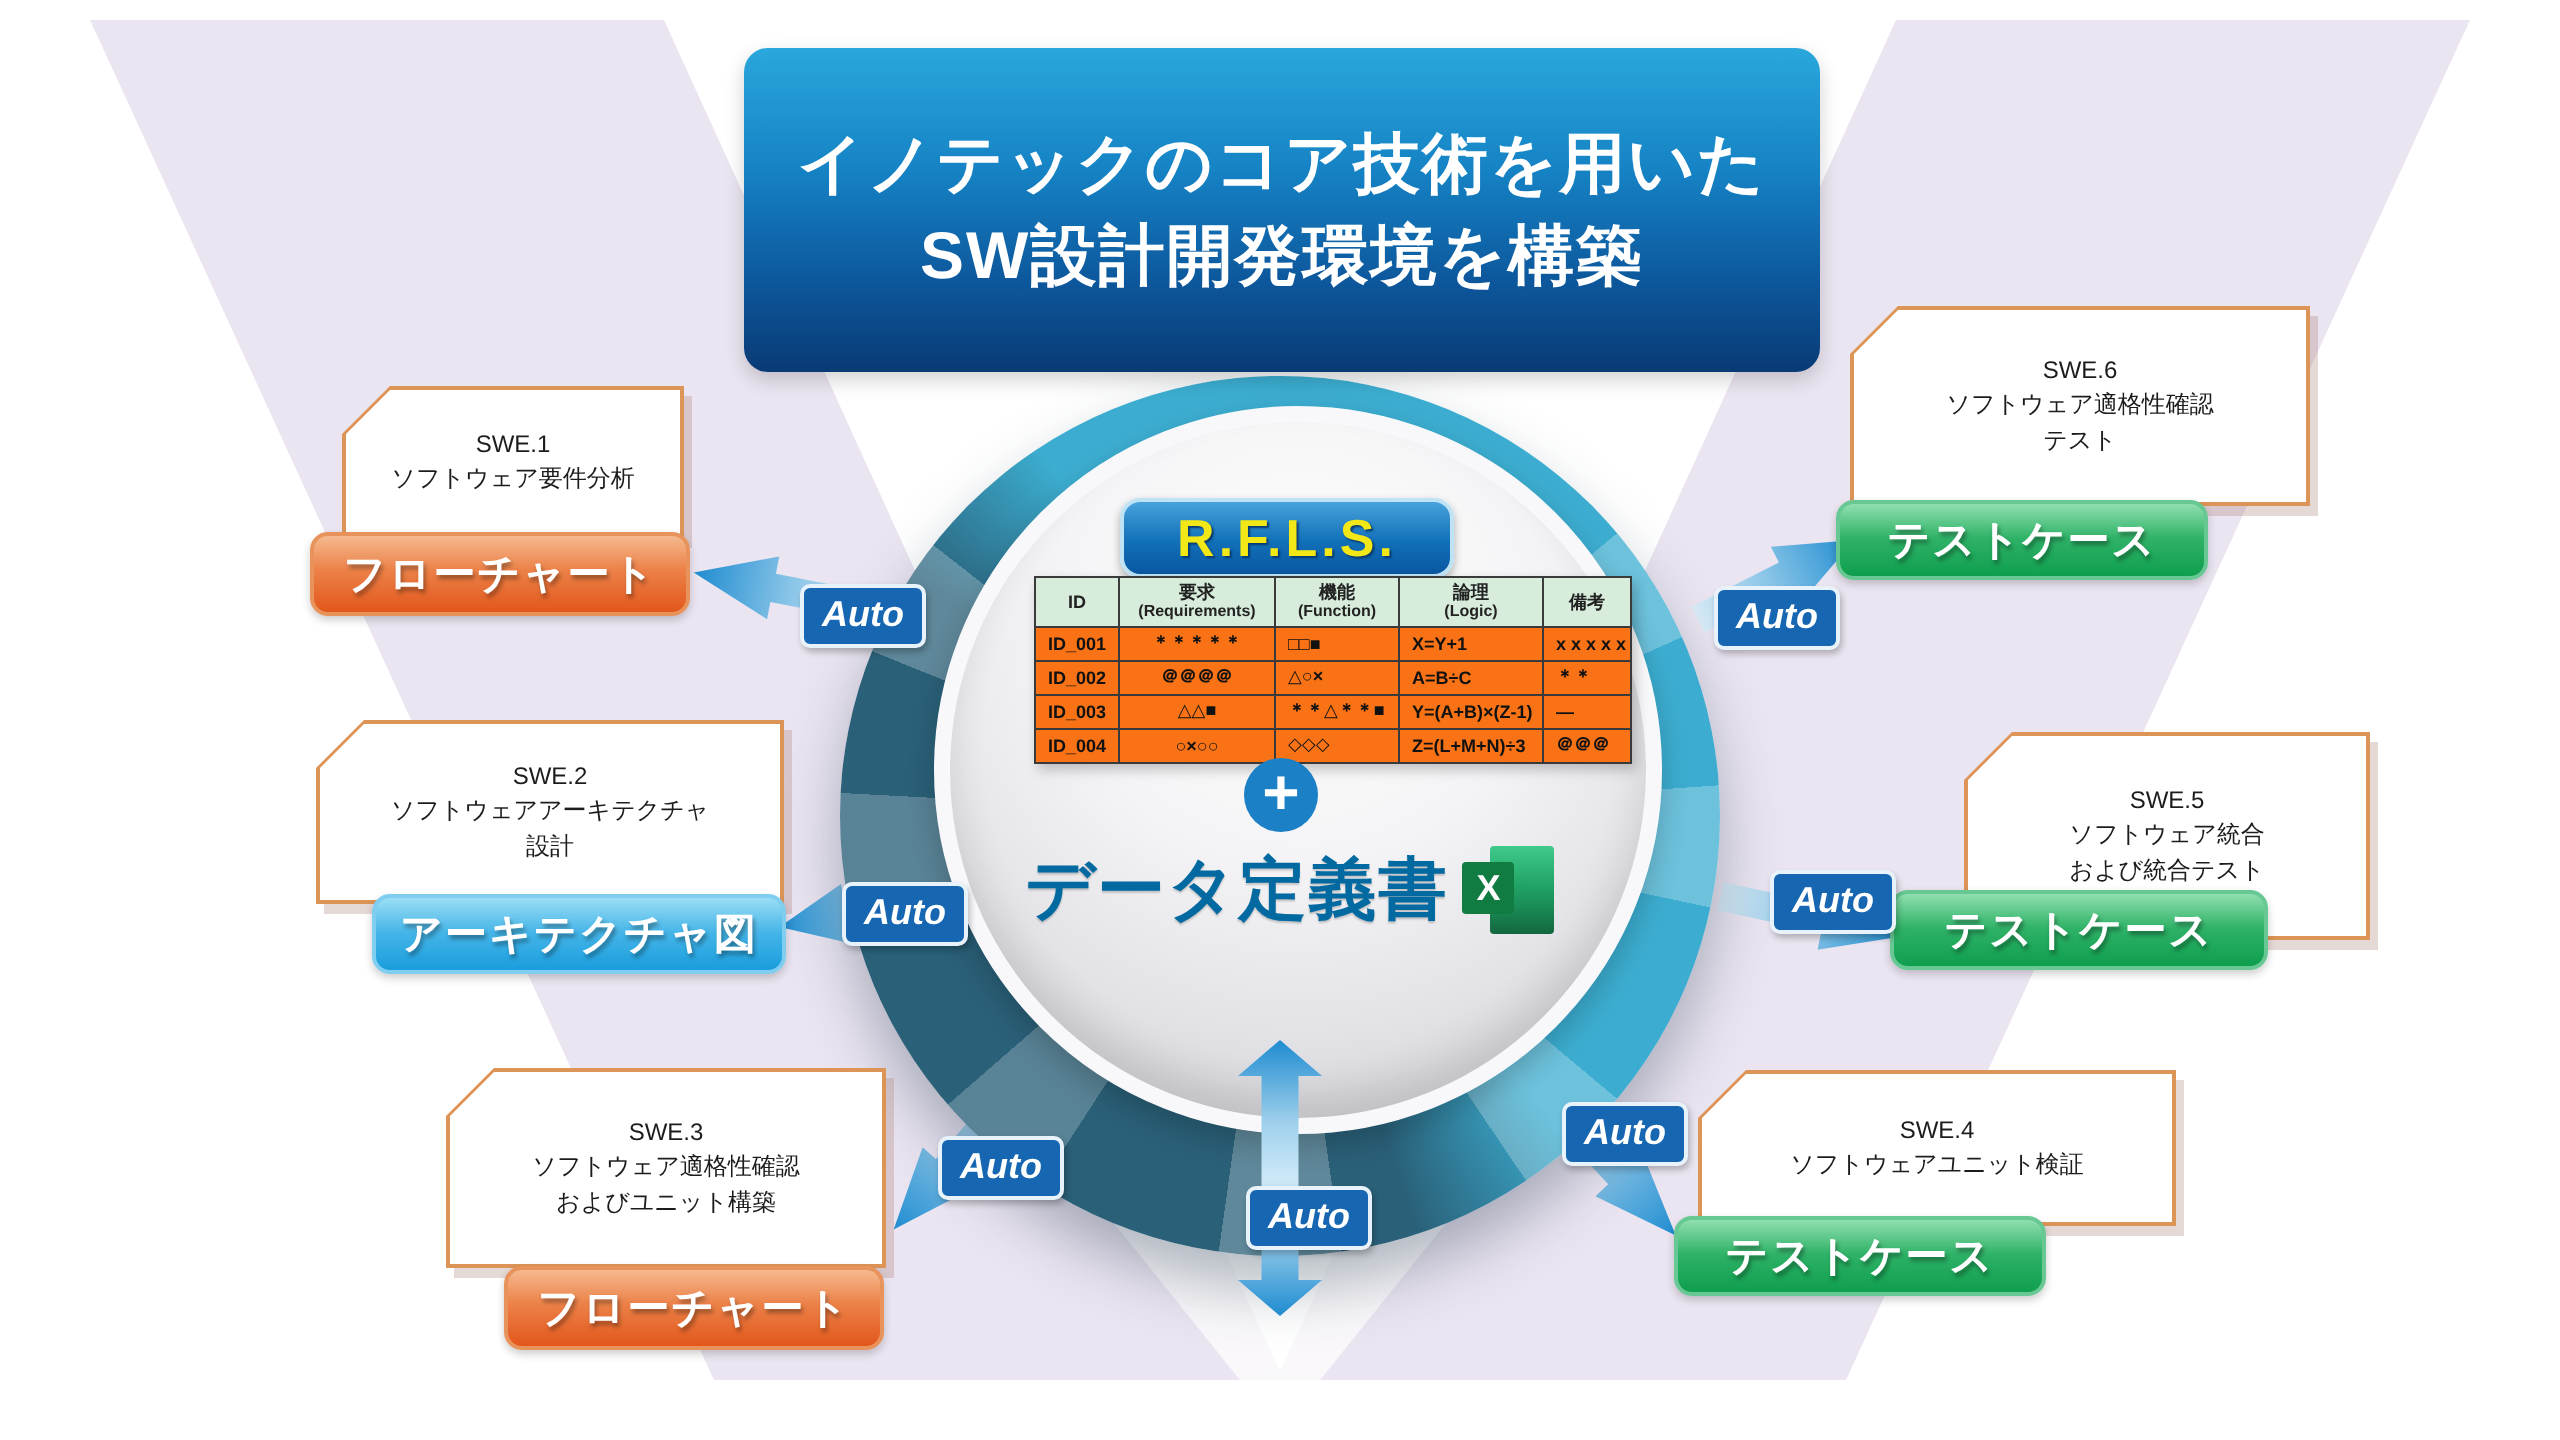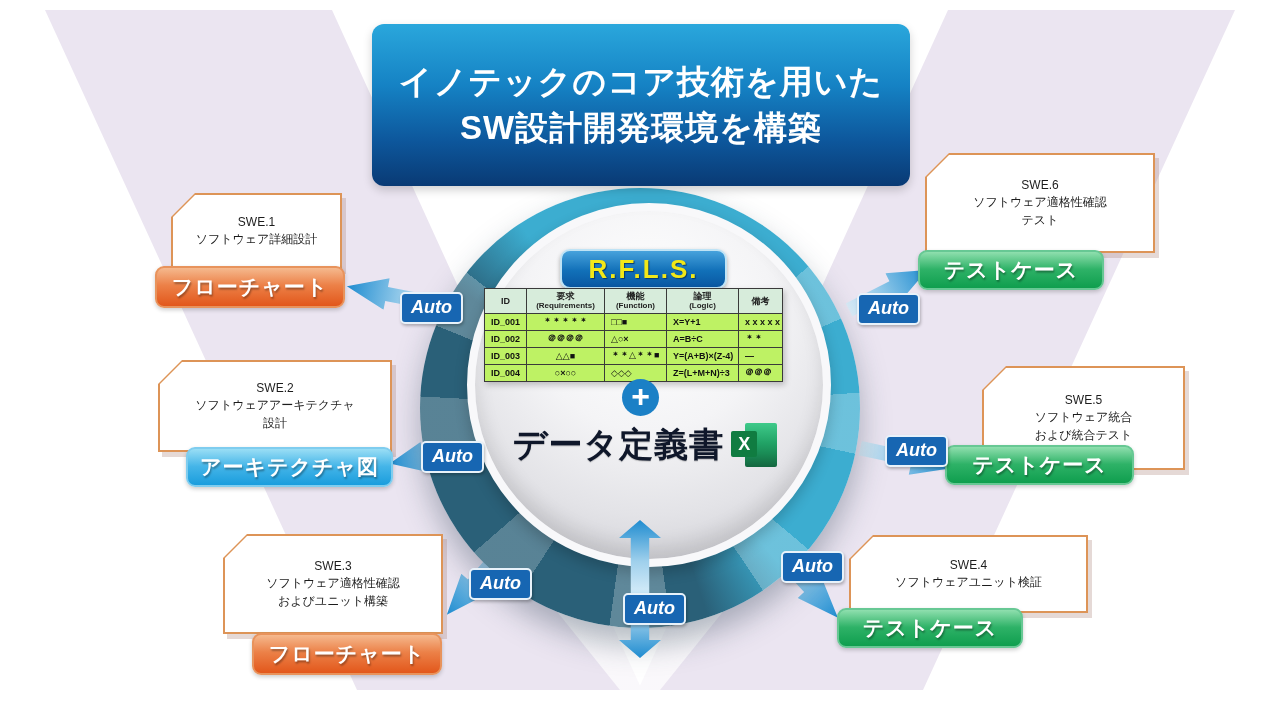--- a/index.html
+++ b/index.html
@@ -48,39 +48,39 @@
   }
   
   .rfls-badge{
     position:absolute;left:560px;top:249px;width:163px;height:36px;z-index:5;border-radius:10px;
     background:linear-gradient(180deg,#47a2dc 0%,#1170b8 55%,#0a57a2 100%);
     border:2px solid #bfe3f5;display:flex;align-items:center;justify-content:center;
     color:#f2e818;font-weight:bold;font-size:26px;letter-spacing:2px;
     text-shadow:1px 1px 1px #083a6e;box-shadow:0 2px 4px rgba(0,0,0,.3);
   }
   table.rfls-table{
-    position:absolute;left:484px;top:288px;width:298px;z-index:5;border-collapse:collapse;
-    background:#bef264;box-shadow:2px 3px 6px rgba(0,0,0,.22);table-layout:fixed;
+    position:absolute;left:517px;top:288px;width:298px;z-index:5;border-collapse:collapse;
+    background:#f97316;box-shadow:2px 3px 6px rgba(0,0,0,.22);table-layout:fixed;
   }
   .rfls-table th,.rfls-table td{border:1px solid #3a3a3a;overflow:hidden;white-space:nowrap;}
   .rfls-table th{background:#d7ecdb;font-size:9px;line-height:1.15;padding:2px 1px;color:#222;text-align:center;}
   .rfls-table th .h2{display:block;font-size:8px;font-weight:bold;}
   .rfls-table td{font-size:9px;font-weight:bold;color:#111;height:14px;padding:1px 3px;text-align:center;}
   .rfls-table td:nth-child(1),.rfls-table td:nth-child(3),
   .rfls-table td:nth-child(4),.rfls-table td:nth-child(5){text-align:left;padding-left:6px;}
   .plus-icon{
     position:absolute;left:622px;top:379px;width:37px;height:37px;border-radius:50%;z-index:5;
     background:#1b80c6;color:#fff;display:flex;align-items:center;justify-content:center;
     font-size:32px;font-weight:bold;line-height:1;padding-bottom:3px;box-sizing:border-box;
   }
   .datadoc{
     position:absolute;left:495px;top:420px;width:300px;height:50px;z-index:5;
     display:flex;align-items:center;justify-content:center;gap:7px;
   }
-  .datadoc .doc-text{color:#0f172a;font-weight:bold;font-size:34px;letter-spacing:1px;
+  .datadoc .doc-text{color:#0369a1;font-weight:bold;font-size:34px;letter-spacing:1px;
     text-shadow:0 1px 1px rgba(0,0,0,.2);}
   .excel{position:relative;width:46px;height:44px;}
   .excel .sheet{position:absolute;right:0;top:0;width:32px;height:44px;border-radius:2px;
     background:linear-gradient(180deg,#3fca8a 0%,#21a366 45%,#1a8b55 70%,#13663f 100%);}
   .excel .xbox{position:absolute;left:0;top:8px;width:26px;height:26px;border-radius:2px;
     background:#107c41;color:#fff;font-weight:bold;font-size:18px;
     display:flex;align-items:center;justify-content:center;}
   
   .arrow{position:absolute;z-index:2;
     background:linear-gradient(90deg,#dcedf8 0%,#8cc6e8 45%,#1f8cd0 100%);
@@ -193,21 +193,21 @@
         <td>ID_002</td>
           <td>＠＠＠＠</td>
           <td>△○×</td>
           <td>A=B÷C</td>
           <td>＊＊</td>
       </tr>
       <tr>
         <td>ID_003</td>
           <td>△△■</td>
           <td>＊＊△＊＊■</td>
-          <td>Y=(A+B)×(Z-4)</td>
+          <td>Y=(A+B)×(Z-1)</td>
           <td>―</td>
       </tr>
       <tr>
         <td>ID_004</td>
           <td>○×○○</td>
           <td>◇◇◇</td>
           <td>Z=(L+M+N)÷3</td>
           <td>＠＠＠</td>
       </tr>
     </tbody>
@@ -220,21 +220,21 @@
     <span class="excel">
       <span class="sheet"></span>
       <span class="xbox">X</span>
     </span>
   </div>
 
   <div class="pbox" id="box-swe1">
     <div class="bx-border">
         <div class="bx-inner">
       <div>SWE.1</div>
-      <div>ソフトウェア詳細設計</div>
+      <div>ソフトウェア要件分析</div>
     </div>
       </div>
   </div>
   <div class="pbox" id="box-swe2">
     <div class="bx-border">
         <div class="bx-inner">
       <div>SWE.2</div>
       <div>ソフトウェアアーキテクチャ</div>
       <div>設計</div>
     </div>

